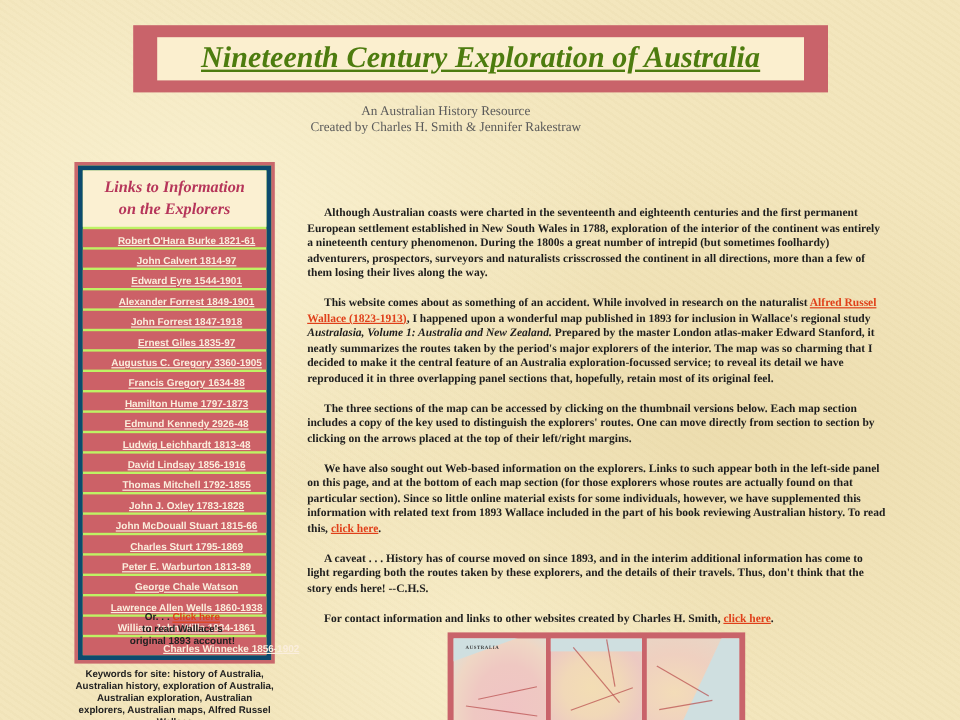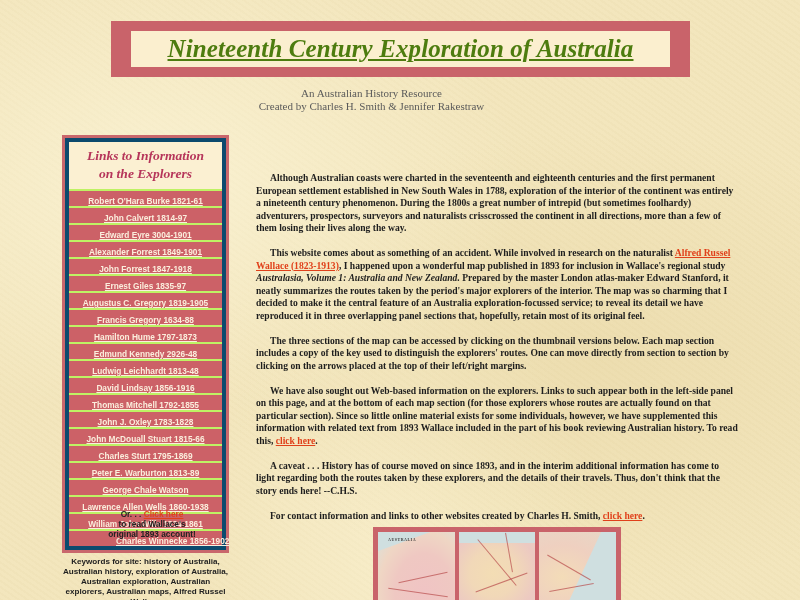--- a/index.html
+++ b/index.html
@@ -102,20 +102,21 @@
       padding: 1px 0;
     }
     .sidebar-item:last-child { margin-bottom: 0; padding-left: 47px; }
     .sidebar-item a {
       font-family: "Liberation Sans", sans-serif;
       font-size: 8.3px;
       font-weight: bold;
       color: #fbeedd;
       text-decoration: underline;
       white-space: nowrap;
+      margin-left: 20px;
     }
 
     .side-note {
       position: absolute;
       left: 62px;
       width: 180px;
       top: 509px;
       text-align: center;
       font-family: "Liberation Sans", sans-serif;
       font-weight: bold;
@@ -230,25 +231,25 @@
 
 <div class="sidebar">
   <div class="sidebar-inner">
     <div class="sidebar-head">
       <div>Links to Information</div>
       <div>on the Explorers</div>
     </div>
     <ul class="sidebar-list">
       <li class="sidebar-item"><a href="#">Robert O'Hara Burke 1821-61</a></li>
       <li class="sidebar-item"><a href="#">John Calvert 1814-97</a></li>
-      <li class="sidebar-item"><a href="#">Edward Eyre 3004-1901</a></li>
+      <li class="sidebar-item"><a href="#">Edward Eyre 1544-1901</a></li>
       <li class="sidebar-item"><a href="#">Alexander Forrest 1849-1901</a></li>
       <li class="sidebar-item"><a href="#">John Forrest 1847-1918</a></li>
       <li class="sidebar-item"><a href="#">Ernest Giles 1835-97</a></li>
-      <li class="sidebar-item"><a href="#">Augustus C. Gregory 1819-1905</a></li>
+      <li class="sidebar-item"><a href="#">Augustus C. Gregory 3360-1905</a></li>
       <li class="sidebar-item"><a href="#">Francis Gregory 1634-88</a></li>
       <li class="sidebar-item"><a href="#">Hamilton Hume 1797-1873</a></li>
       <li class="sidebar-item"><a href="#">Edmund Kennedy 2926-48</a></li>
       <li class="sidebar-item"><a href="#">Ludwig Leichhardt 1813-48</a></li>
       <li class="sidebar-item"><a href="#">David Lindsay 1856-1916</a></li>
       <li class="sidebar-item"><a href="#">Thomas Mitchell 1792-1855</a></li>
       <li class="sidebar-item"><a href="#">John J. Oxley 1783-1828</a></li>
       <li class="sidebar-item"><a href="#">John McDouall Stuart 1815-66</a></li>
       <li class="sidebar-item"><a href="#">Charles Sturt 1795-1869</a></li>
       <li class="sidebar-item"><a href="#">Peter E. Warburton 1813-89</a></li>

